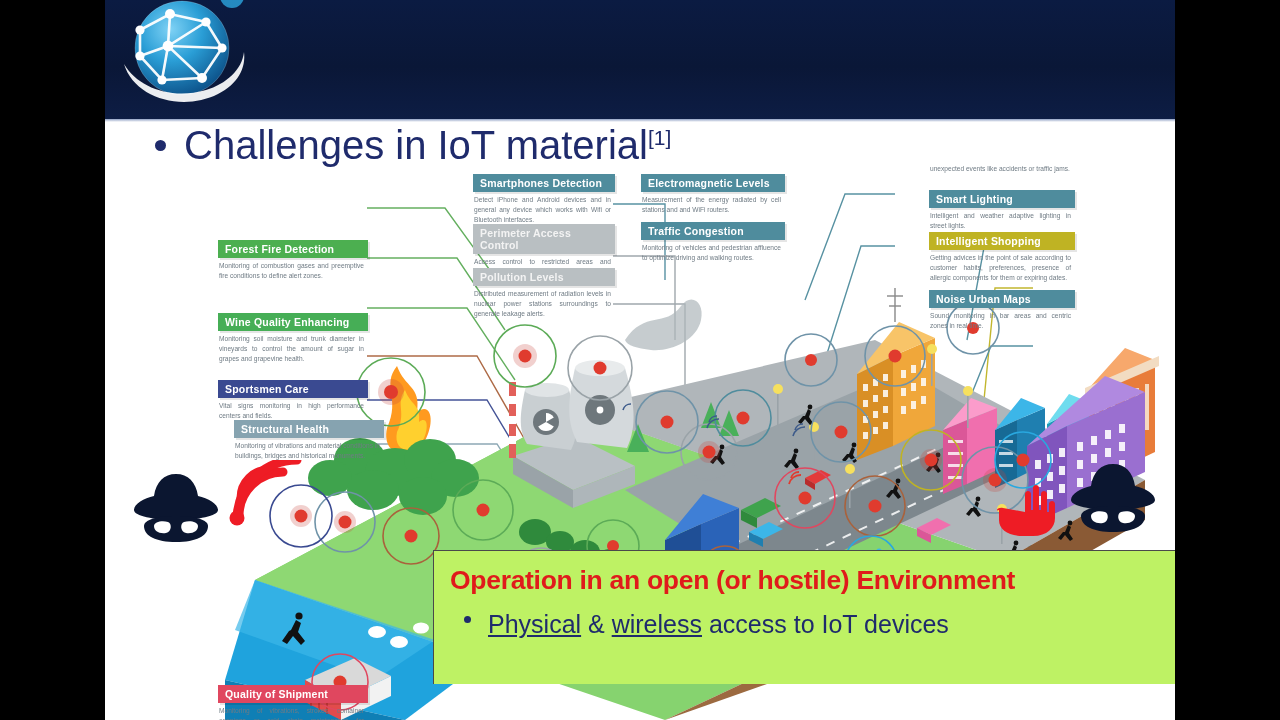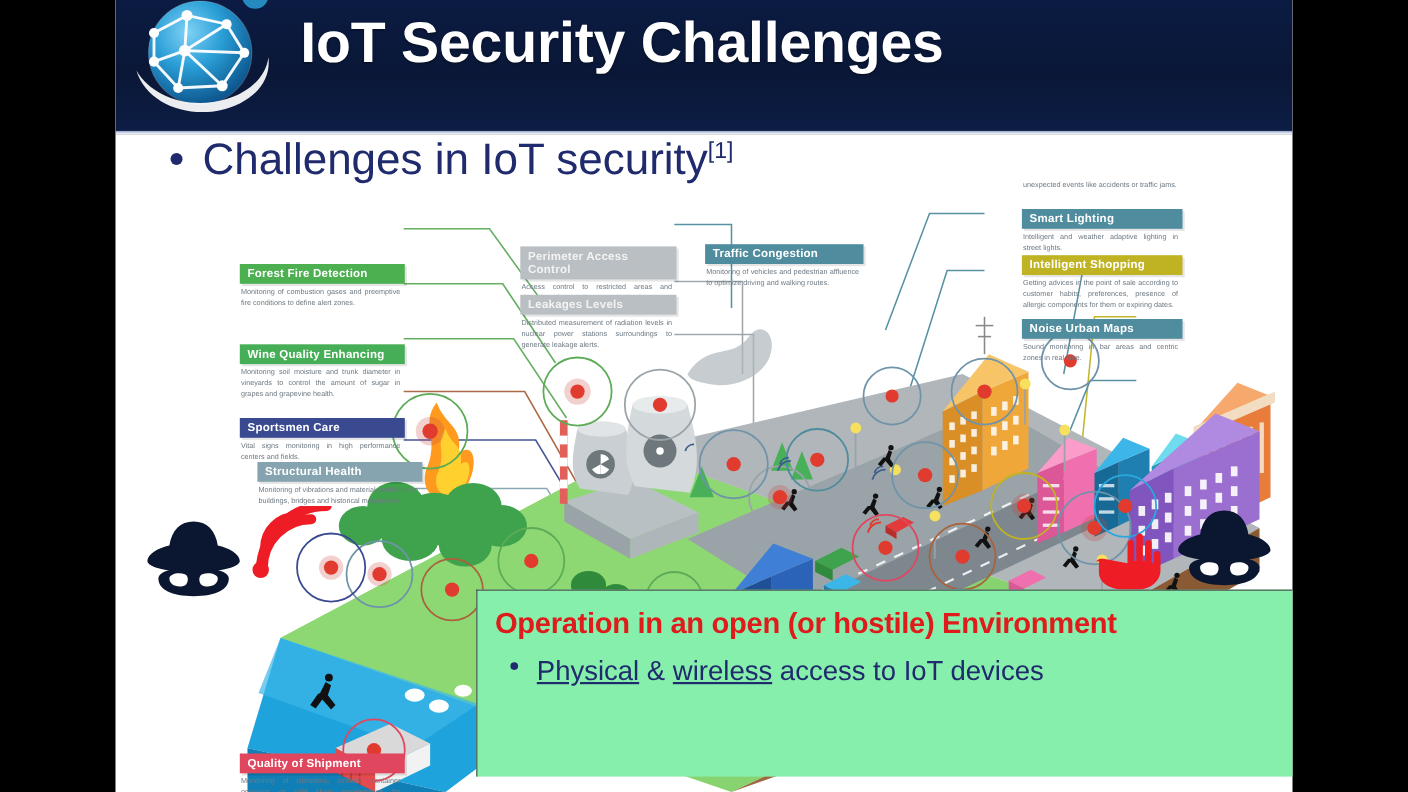--- a/index.html
+++ b/index.html
@@ -76,22 +76,22 @@
   
   .scene { position: absolute; left: 0; top: 0; width: 1070px; height: 560px; }
 
   
   .hacker { position: absolute; width: 92px; height: 74px; }
   .wifi-red { position: absolute; width: 86px; height: 70px; }
   .hand-red { position: absolute; width: 64px; height: 58px; }
 
   
   .callout {
-    position: absolute; left: 328px; top: 536px; width: 784px; height: 170px;
-    background: #86efac; border: 1.6px solid #4a4a4a; border-bottom: none;
+    position: absolute; left: 328px; top: 550px; width: 784px; height: 134px;
+    background: #bef264; border: 1.6px solid #4a4a4a; border-bottom: none;
     padding: 14px 0 0 16px; z-index: 40;
   }
   .callout h2 {
     color: #e01b1b; font-size: 26.5px; font-weight: 700; letter-spacing: -.3px;
     white-space: nowrap;
   }
   .callout .sub {
     display: flex; align-items: center; gap: 17px; margin-top: 14px; padding-left: 14px;
   }
   .callout .sub .dot {
@@ -135,26 +135,25 @@
               <circle cx="58" cy="60" r="5.4"></circle>
             <circle cx="112" cy="62" r="4.6"></circle>
               <circle cx="30" cy="70" r="4.6"></circle>
             <circle cx="52" cy="94" r="4.6"></circle>
               <circle cx="92" cy="92" r="5"></circle>
           </g>
           <path d="M14 78 C24 112, 72 126, 108 108 C128 98, 136 82, 134 66 C132 84, 116 98, 96 104 C62 114, 28 102, 14 78 Z" fill="#ffffff" opacity=".92"></path>
           <circle cx="122" cy="10" r="12" fill="#2a9ed6" opacity=".85"></circle>
         </svg>
       </div>
-      <div class="title">IoT Security Challenges</div>
     </div>
 
     <div class="bullet-line">
       <span class="bullet-dot"></span>
-      <span class="bullet-text"><span>Challenges in IoT security</span><sup>[1]</sup></span>
+      <span class="bullet-text"><span>Challenges in IoT material</span><sup>[1]</sup></span>
     </div>
 
     <div class="info">
 
       <div class="scene">
         <svg width="1070" height="560" viewBox="0 0 1070 560">
 
           <g fill="none" stroke-width="1.4" opacity=".95">
             <path d="M262 48 L340 48 L392 120" stroke="#5cab57"></path>
             <path d="M262 98 L352 98 L400 170" stroke="#5cab57"></path>
@@ -618,29 +617,37 @@
       </div>
       <div class="card" style="left:113px; top:260px; width:150px;margin-left:16px;">
         <div class="cap c-steel">Structural Health</div>
         <div class="body">Monitoring of vibrations and material conditions in buildings, bridges and historical monuments.</div>
       </div>
       <div class="card" style="left:113px; top:525px; width:150px;">
         <div class="cap c-pink">Quality of Shipment</div>
         <div class="body">Monitoring of vibrations, strokes, container openings or cold chain maintenance for insurance purposes.</div>
       </div>
 
+      <div class="card" style="left:368px; top:14px; width:142px;">
+        <div class="cap c-teal">Smartphones Detection</div>
+        <div class="body">Detect iPhone and Android devices and in general any device which works with Wifi or Bluetooth interfaces.</div>
+      </div>
       <div class="card" style="left:368px; top:64px; width:142px;">
         <div class="cap c-gray dim">Perimeter Access Control</div>
         <div class="body">Access control to restricted areas and detection of people in non-authorized areas.</div>
       </div>
       <div class="card" style="left:368px; top:108px; width:142px;">
-        <div class="cap c-gray dim">Leakages Levels</div>
+        <div class="cap c-gray dim">Pollution Levels</div>
         <div class="body">Distributed measurement of radiation levels in nuclear power stations surroundings to generate leakage alerts.</div>
       </div>
 
+      <div class="card" style="left:536px; top:14px; width:144px;">
+        <div class="cap c-teal">Electromagnetic Levels</div>
+        <div class="body">Measurement of the energy radiated by cell stations and and WiFi routers.</div>
+      </div>
       <div class="card" style="left:536px; top:62px; width:144px;">
         <div class="cap c-teal">Traffic Congestion</div>
         <div class="body">Monitoring of vehicles and pedestrian affluence to optimize driving and walking routes.</div>
       </div>
 
       <div class="card" style="left:824px; top:4px; width:146px;">
         <div class="body" style="padding-top:0">unexpected events like accidents or traffic jams.</div>
       </div>
       <div class="card" style="left:824px; top:30px; width:146px;">
         <div class="cap c-teal">Smart Lighting</div>

